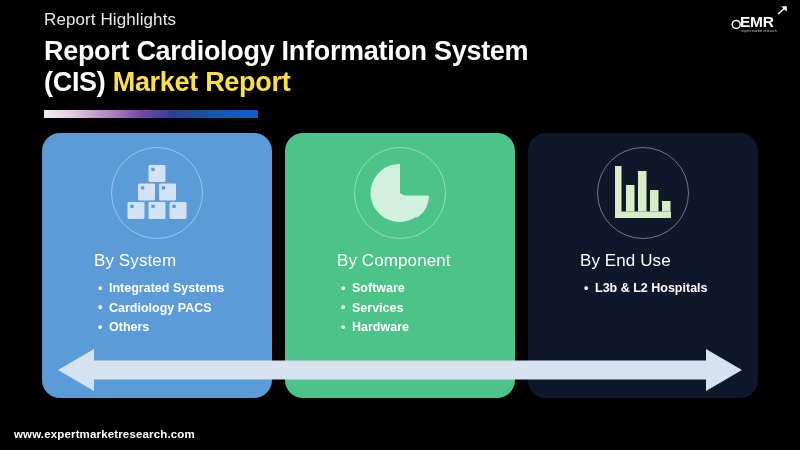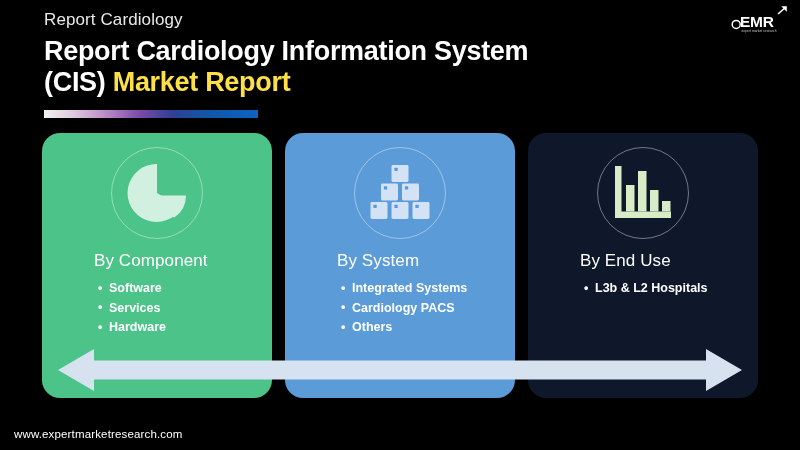--- a/index.html
+++ b/index.html
@@ -163,32 +163,32 @@
     pointer-events: none;
   }
   #arrow-band svg { display: block; }
 
   
   #footer {
     position: absolute;
     left: 14px;
     bottom: 10px;
     font-size: 11.5px;
-    font-weight: 400;
+    font-weight: 700;
     color: #ffffff;
     letter-spacing: 0.15px;
     text-align: right;
   }
 </style>
 </head>
 <body>
 
 <div id="header">
 
-  <div id="eyebrow">Report Cardiology</div>
+  <div id="eyebrow">Report Highlights</div>
 
   <div id="title-block">
     <div class="title-line">Report Cardiology Information System</div>
     <div class="title-line"><span>(CIS) </span><span class="title-accent">Market Report</span></div>
   </div>
 
   <div id="title-rule"></div>
 
   <div id="logo">
     <svg width="64" height="30" viewBox="0 0 64 30" aria-hidden="true">
@@ -197,35 +197,20 @@
         <path d="M53.2 2.2 L58.8 2.2 L58.8 7.8 Z" fill="#ffffff"></path>
       </g>
       <circle cx="8.2" cy="20.4" r="4.0" fill="none" stroke="#ffffff" stroke-width="1.5"></circle>
       <text x="12" y="23.4" font-family="Liberation Sans, sans-serif" font-size="15.5" font-weight="700" fill="#ffffff" letter-spacing="-0.3">EMR</text>
       <text x="13.5" y="27.6" font-family="Liberation Sans, sans-serif" font-size="3.1" font-weight="400" fill="#cfcfcf" letter-spacing="0.15">expert market research</text>
     </svg>
   </div>
 </div>
 
 <div id="cards">
-
-  <div class="card teal">
-    <div class="icon-wrap">
-      <svg width="62" height="62" viewBox="0 0 62 62" aria-hidden="true">
-        <path d="M31 31 L31 2 A29 29 0 1 0 55.5 45.8 Z" fill="#d2f0e0"></path>
-        <path d="M33.5 33.5 L60 33.5 A26.5 26.5 0 0 1 48 55.8 Z" fill="#d2f0e0"></path>
-      </svg>
-    </div>
-    <div class="card-title">By Component</div>
-    <ul class="card-list">
-      <li>Software</li>
-      <li>Services</li>
-      <li>Hardware</li>
-    </ul>
-  </div>
 
   <div class="card blue">
     <div class="icon-wrap">
       <svg width="62" height="58" viewBox="0 0 62 58" aria-hidden="true">
         <g fill="#d3e2f4">
           <rect x="22.5" y="1" width="17" height="17" rx="1.4"></rect>
           <rect x="12" y="19.5" width="17" height="17" rx="1.4"></rect>
           <rect x="33" y="19.5" width="17" height="17" rx="1.4"></rect>
           <rect x="1.5" y="38" width="17" height="17" rx="1.4"></rect>
           <rect x="22.5" y="38" width="17" height="17" rx="1.4"></rect>
@@ -242,20 +227,35 @@
       </svg>
     </div>
     <div class="card-title">By System</div>
     <ul class="card-list">
       <li>Integrated Systems</li>
       <li>Cardiology PACS</li>
       <li>Others</li>
     </ul>
   </div>
 
+  <div class="card teal">
+    <div class="icon-wrap">
+      <svg width="62" height="62" viewBox="0 0 62 62" aria-hidden="true">
+        <path d="M31 31 L31 2 A29 29 0 1 0 55.5 45.8 Z" fill="#d2f0e0"></path>
+        <path d="M33.5 33.5 L60 33.5 A26.5 26.5 0 0 1 48 55.8 Z" fill="#d2f0e0"></path>
+      </svg>
+    </div>
+    <div class="card-title">By Component</div>
+    <ul class="card-list">
+      <li>Software</li>
+      <li>Services</li>
+      <li>Hardware</li>
+    </ul>
+  </div>
+
   <div class="card green">
     <div class="icon-wrap">
       <svg width="60" height="58" viewBox="0 0 60 58" aria-hidden="true">
         <g fill="#d8ecc8">
           <rect x="2" y="2" width="6.5" height="52"></rect>
           <rect x="2" y="47.5" width="56" height="6.5"></rect>
           <rect x="13" y="21" width="8.5" height="26.5"></rect>
           <rect x="25" y="7" width="8.5" height="40.5"></rect>
           <rect x="37" y="26" width="8.5" height="21.5"></rect>
           <rect x="49" y="37" width="8.5" height="10.5"></rect>

